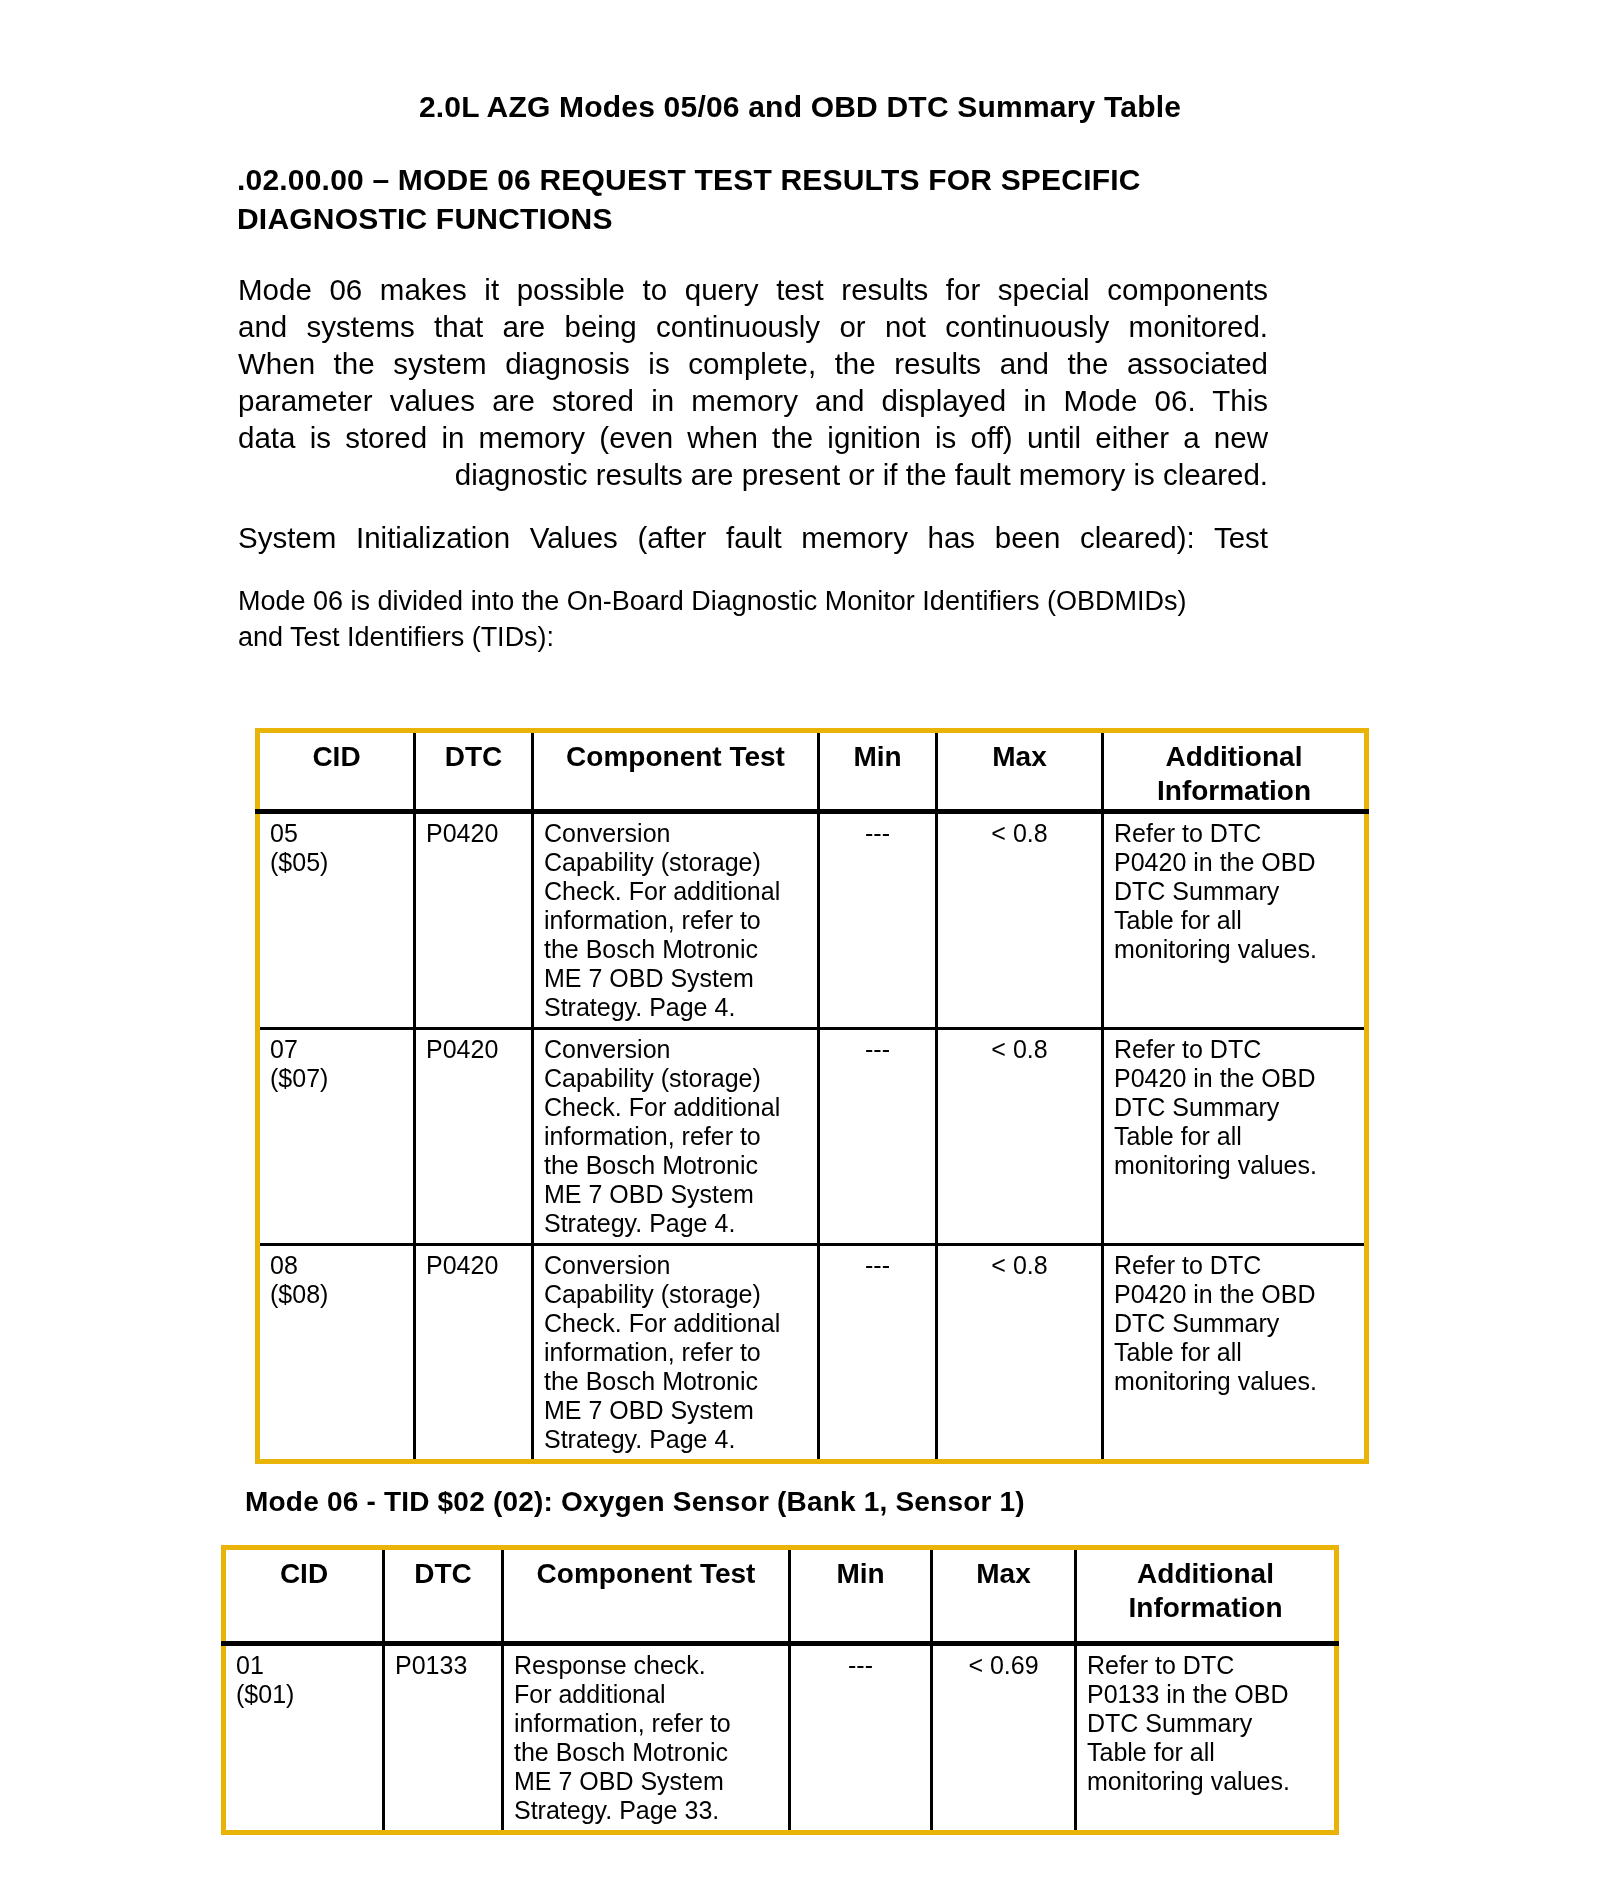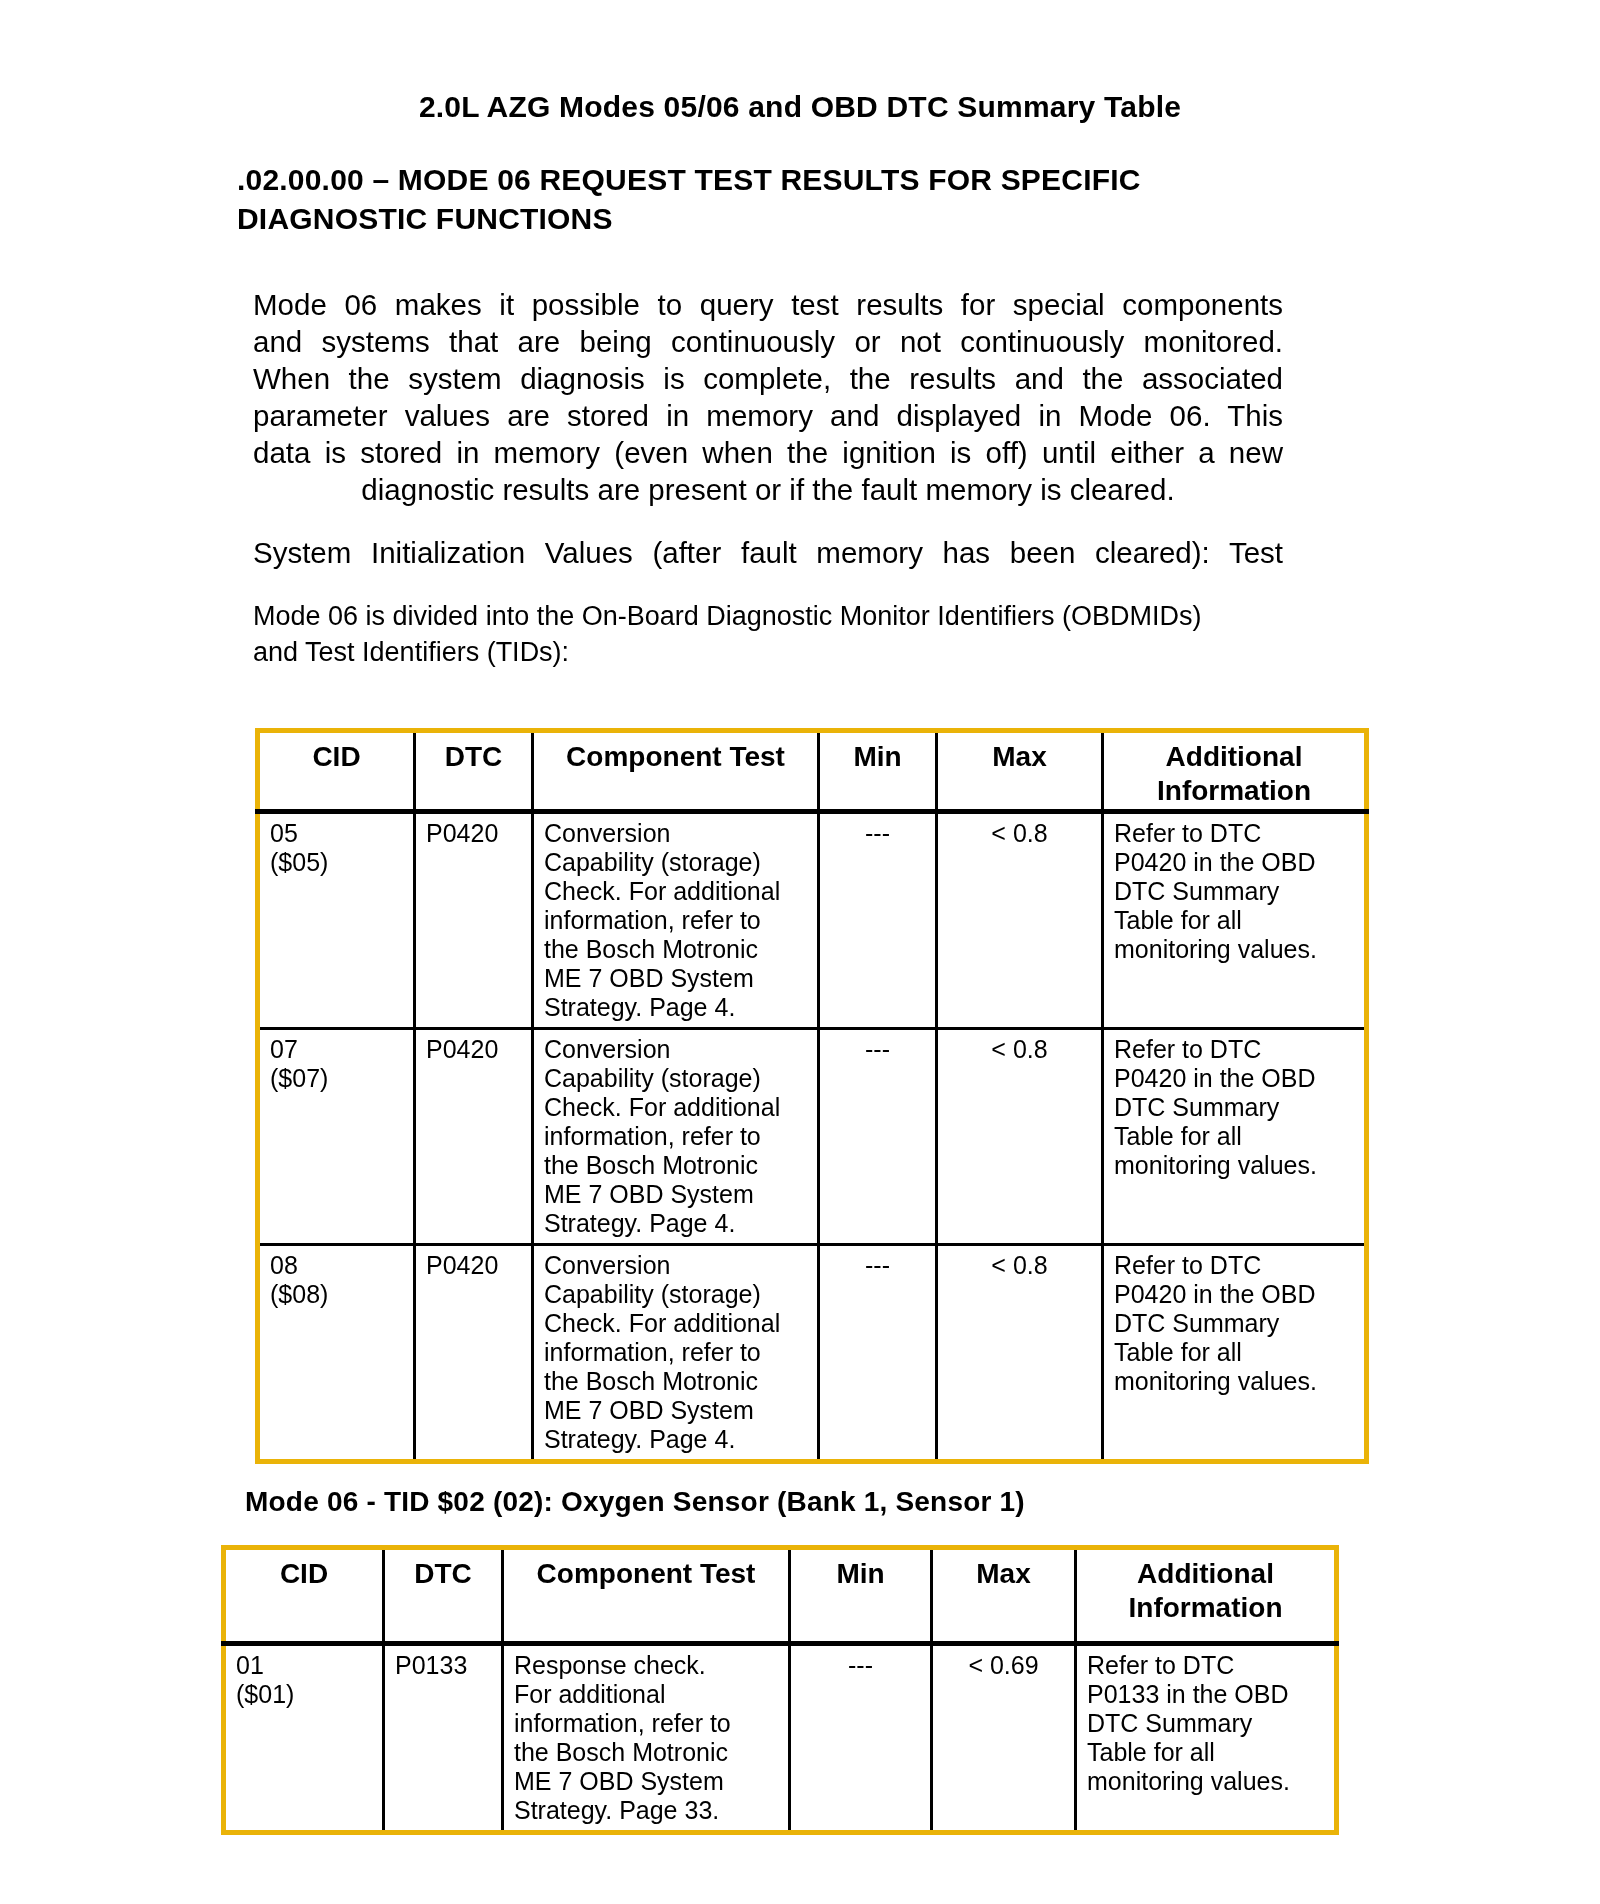--- a/index.html
+++ b/index.html
@@ -36,29 +36,29 @@
     line-height: 39px;
     white-space: pre-line;
     letter-spacing: 0.2px;
   }
   .body-par {
     position: absolute;
     left: 238px;
     width: 1030px;
     font-size: 29.5px;
     line-height: 37px;
-    margin: 15px;
+    margin: 0;
   }
   .jlines {
     white-space: pre-line;
     text-align: justify;
     text-align-last: justify;
   }
   .jlast {
-    text-align: center;
+    text-align: right;
   }
   .par-intro  { top: 271px; }
   .par-init   { top: 519px; }
   .par-division {
     top: 583px;
     font-size: 27px;
     line-height: 36px;
     white-space: pre-line;
     text-align: left;
   }

